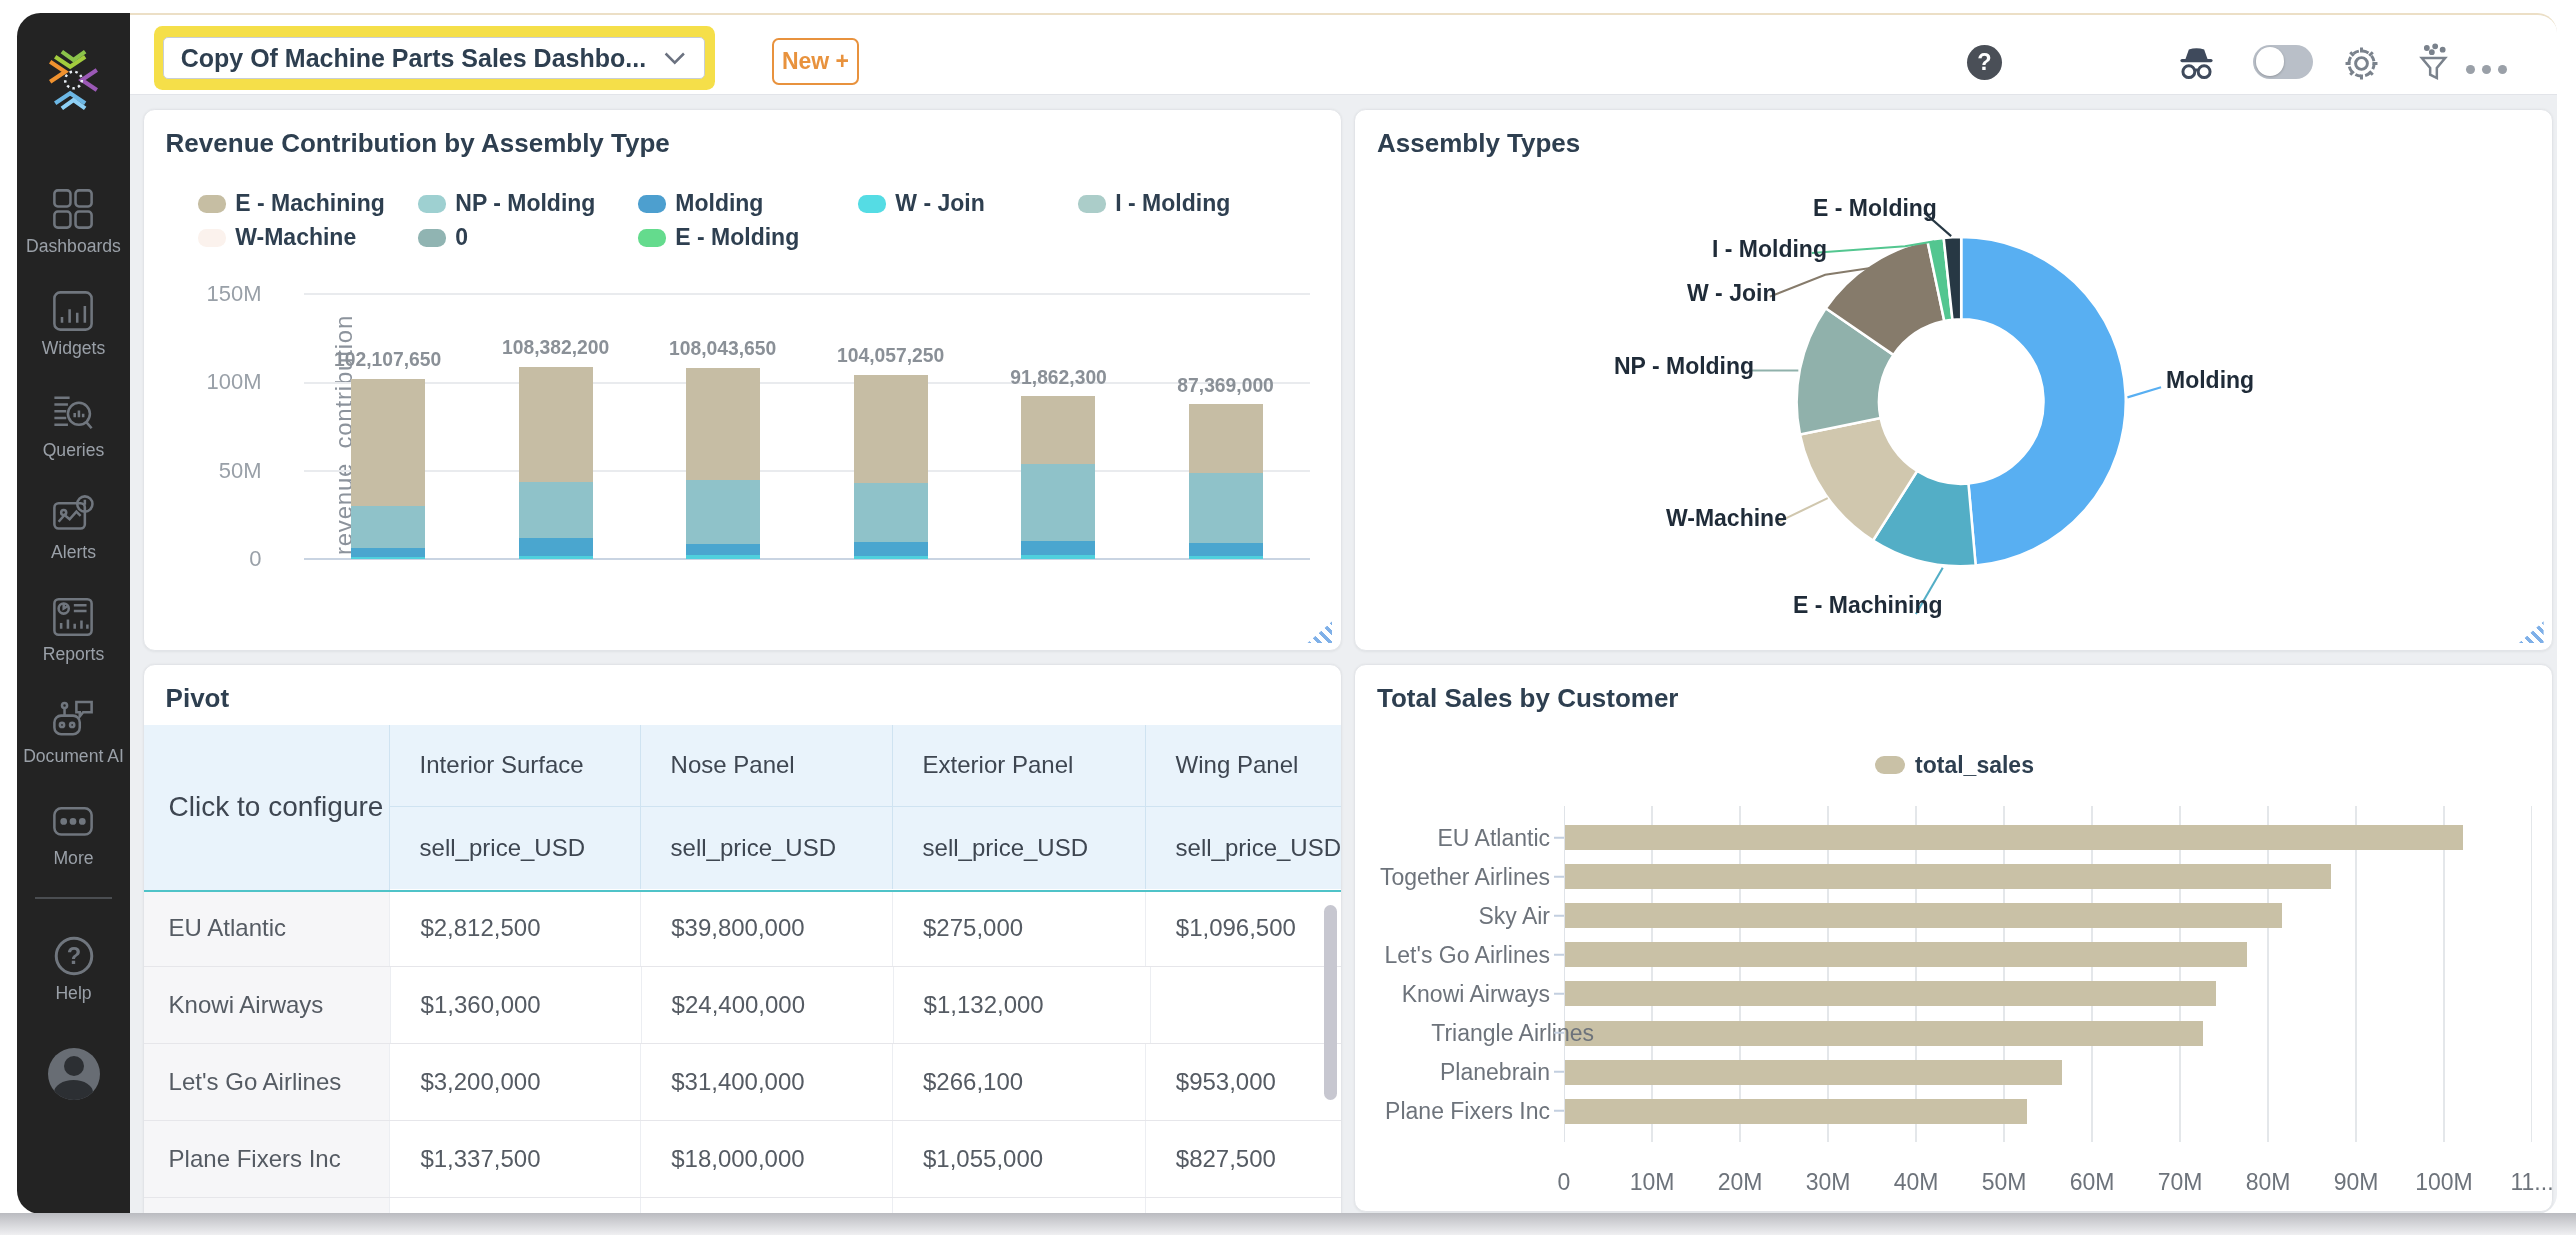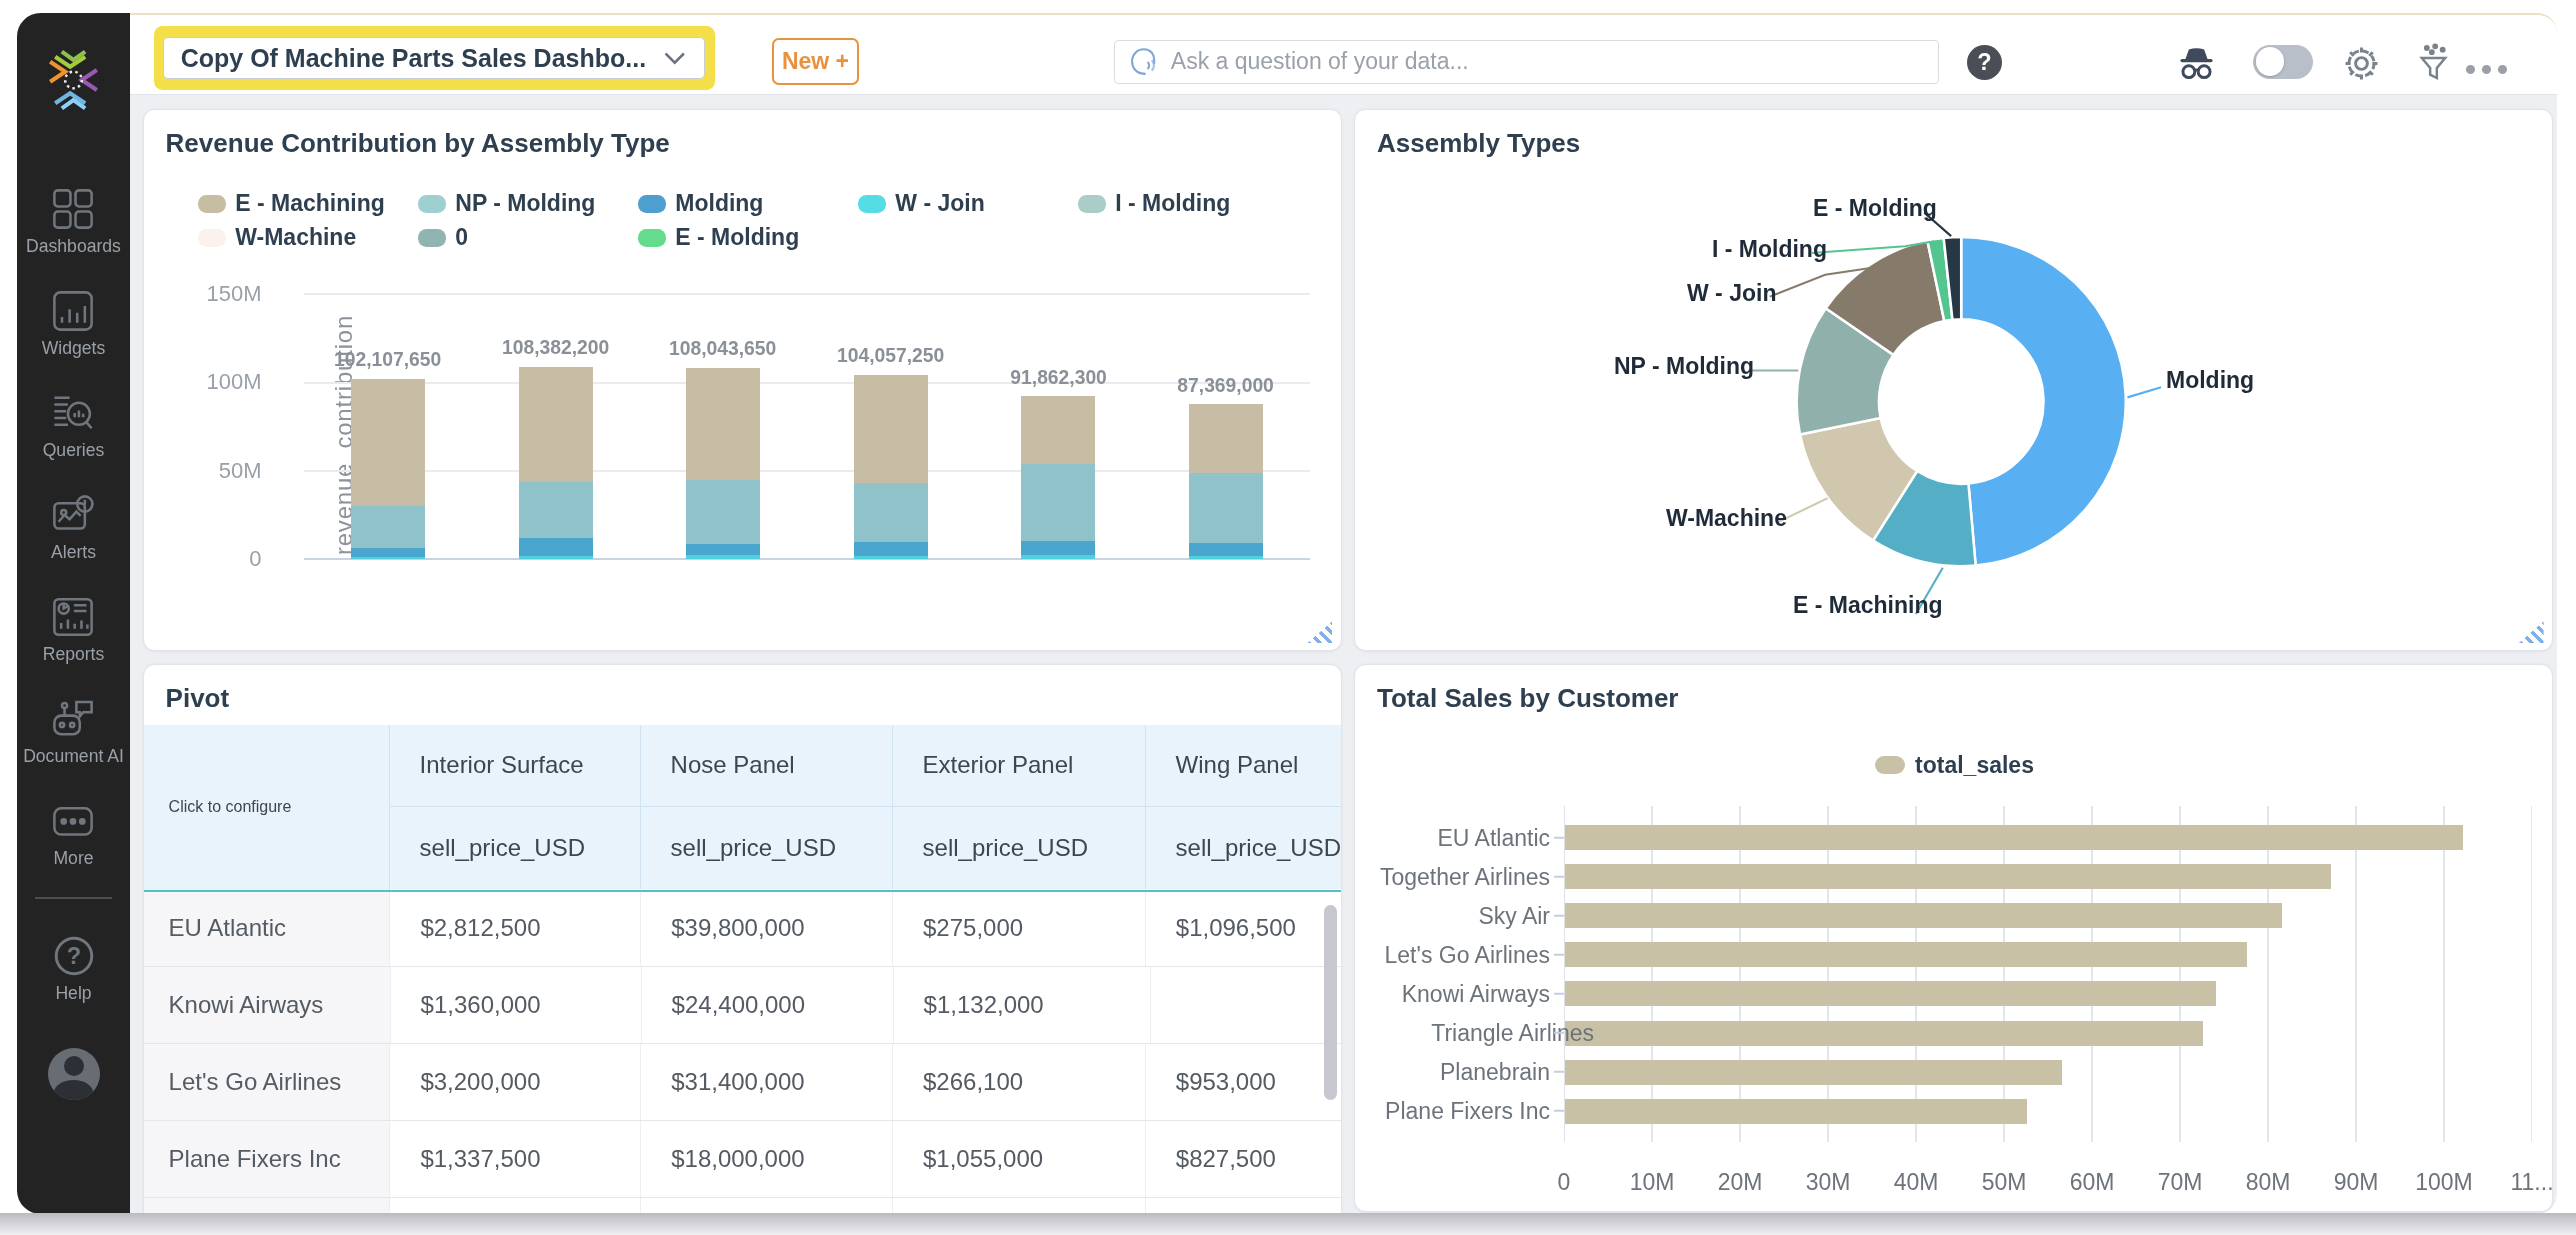--- a/index.html
+++ b/index.html
@@ -74,21 +74,21 @@
 
   
   #donut-svg { position:absolute; left:0; top:0; }
   .donut-label { position:absolute; font-size:23px; font-weight:bold; color:#1f2b38; white-space:nowrap; }
 
   
   #pivot-table { position:absolute; left:0px; top:60px; width:1259px; }
   .pv-row { display:flex; }
   .pv-cell { border-right:1.7px solid #eceef2; font-size:24px; color:#555b63; display:flex; align-items:center; }
   .pv-head .pv-cell { background:#e9f3fb; border-right:1.7px solid #cfe3f1; border-bottom:1.7px solid #cfe3f1; color:#3e4651; }
-  .pv-corner { background:#e9f3fb; border-right:1.7px solid #cfe3f1; font-size:16px; color:#3e4651;
+  .pv-corner { background:#e9f3fb; border-right:1.7px solid #cfe3f1; font-size:28px; color:#3e4651;
     display:flex; align-items:center; padding-left:25px; }
   .pv-body-row { border-bottom:1.7px solid #e6e6ea; }
   .pv-rowhead { background:#f6f6f8; padding-left:25px; }
   .pv-num { padding-left:30px; background:#fff; }
   #pivot-teal { position:absolute; left:0; width:1199px; height:2.5px; background:#4fc3c8; }
   #pivot-scroll { position:absolute; left:1180px; width:13.4px; height:195px; border-radius:6.7px; background:#c7c7d0; cursor:grab; }
 
   
   #sales-legend { position:absolute; left:0; top:87px; width:1199px; display:flex; justify-content:center; align-items:center; gap:10px; cursor:pointer; }
   #sales-legend .leg-chip { margin-right:0; width:30px; height:18.5px; border-radius:9.2px; }
@@ -206,28 +206,20 @@
       <div class="hl-box">
         <div class="dash-select">
           <span class="txt">Copy Of Machine Parts Sales Dashbo...</span>
           <svg width="23.5" height="15" viewBox="0 0 28 18" fill="none" stroke="#6b7280" stroke-width="3">
               <path d="M3 3 L14 14 L25 3"></path>
             </svg>
         </div>
       </div>
       <button class="new-btn">New +</button>
 
-      <div class="search-wrap">
-        <svg width="34" height="34" viewBox="0 0 40 40" fill="none" stroke="#7fa8d9" stroke-width="2.5">
-          <path d="M22 34 C 10 34 6 26 6 19 C 6 11 12 5 20 5 C 28 5 32 11 32 17 L 32 22"></path>
-          <path d="M24 20 a5 5 0 0 1 0 8" stroke="#7fa8d9"></path>
-          <path d="M29 18 a8 8 0 0 1 0 12" stroke="#7fa8d9" opacity="0.7"></path>
-        </svg>
-        <input type="text" placeholder="Ask a question of your data..." style="">
-      </div>
       <div class="help-circle">?</div>
 
       <svg class="tb-icon" style="left:2047px; top:32px;" width="39" height="34" viewBox="0 0 46 40" fill="#3f4a5c">
         <path d="M10 14 L14 3 Q23 0 32 3 L36 14 Z"></path>
         <rect x="4" y="14" width="38" height="4" rx="2"></rect>
         <circle cx="14" cy="29" r="7" fill="none" stroke="#3f4a5c" stroke-width="3.5"></circle>
         <circle cx="32" cy="29" r="7" fill="none" stroke="#3f4a5c" stroke-width="3.5"></circle>
         <path d="M21 28 Q23 26 25 28" fill="none" stroke="#3f4a5c" stroke-width="3"></path>
       </svg>
 

